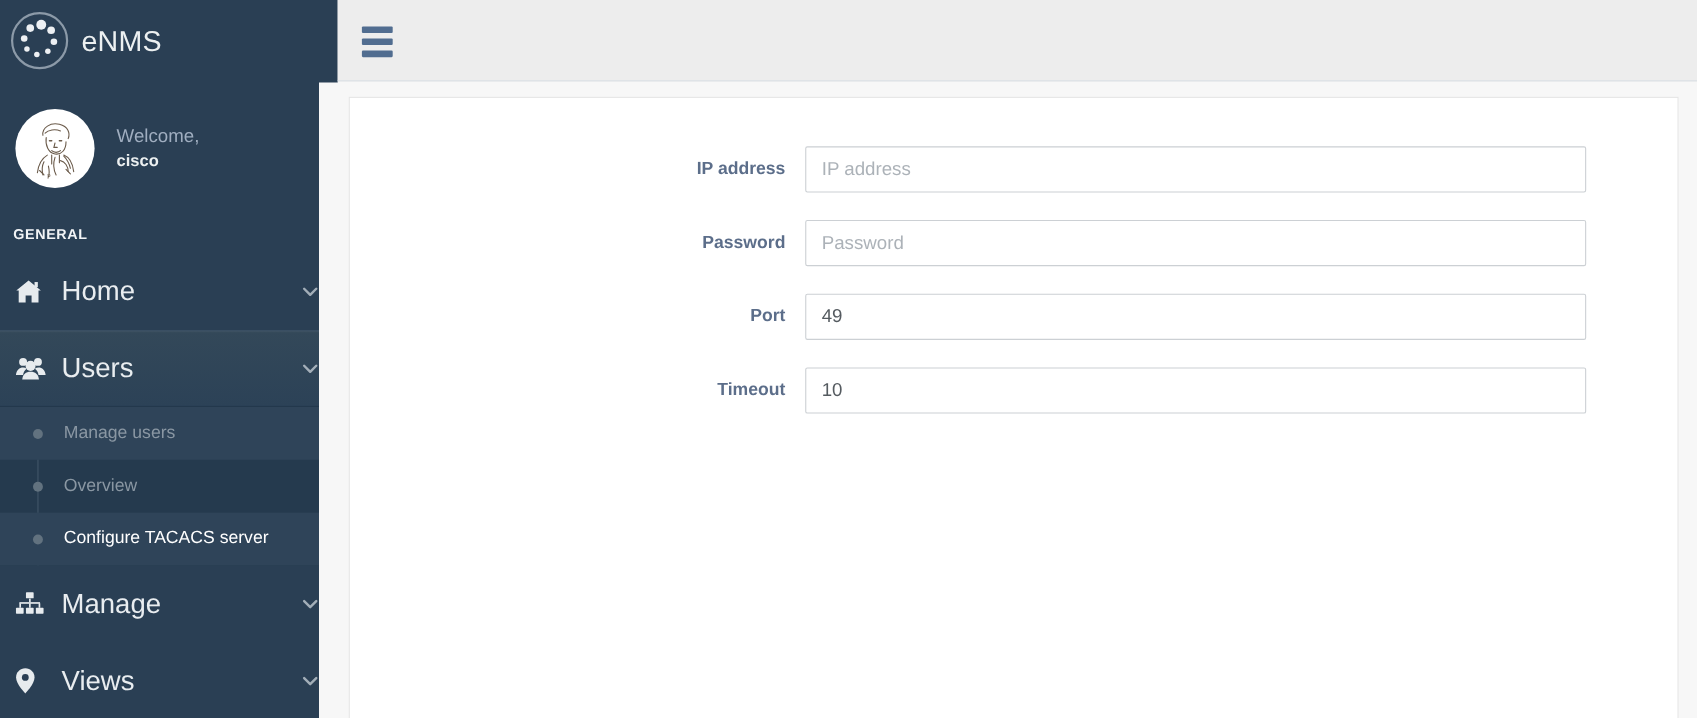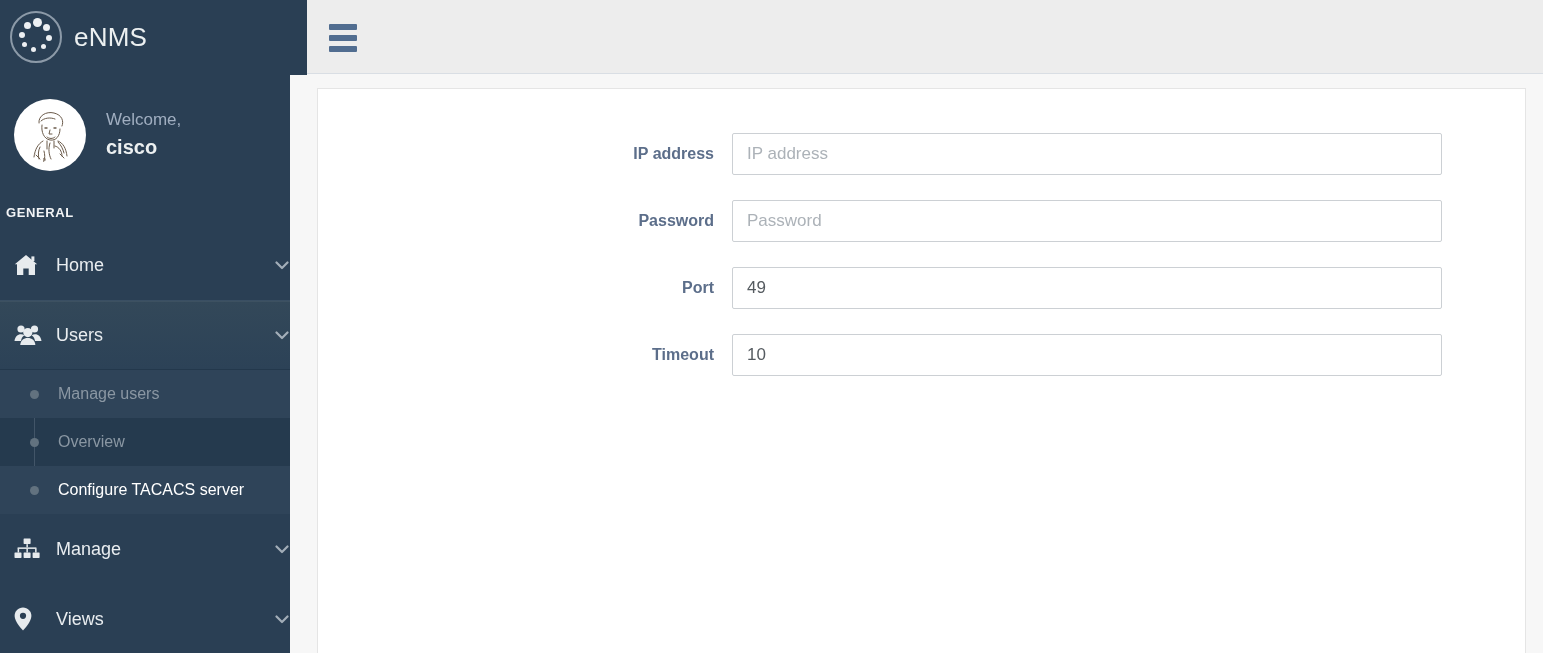--- a/index.html
+++ b/index.html
@@ -71,31 +71,31 @@
   }
   .avatar svg { position: absolute; left: 0; top: 0; }
   .profile-text { line-height: 1.45; }
   .welcome-label {
     color: #A0AEC0;
     font-size: 17px;
     display: block;
   }
   .welcome-user {
     color: #ECF0F1;
-    font-size: 20px;
+    font-size: 15px;
     font-weight: 700;
     display: block;
   }
 
   .nav-section-title {
     color: #F2F4F6;
     font-size: 13px;
     font-weight: 700;
     letter-spacing: 0.6px;
-    padding: 8px 0 10px 6px;
+    padding: 8px 0 10px 12px;
   }
 
   .nav-item {
     display: flex;
     align-items: center;
     height: 70px;
     padding: 0 16px 0 14px;
     color: #E7EBEE;
     cursor: pointer;
     position: relative;
@@ -108,21 +108,21 @@
   }
   .nav-icon {
     width: 34px;
     flex: none;
     display: flex;
     align-items: center;
     justify-content: flex-start;
     color: #E7EBEE;
   }
   .nav-label {
-    font-size: 18px;
+    font-size: 25px;
     flex: 1;
     color: #E9EDF0;
     padding-left: 8px;
   }
   .chev {
     width: 18px; height: 18px;
     flex: none;
     opacity: 0.75;
   }
 

